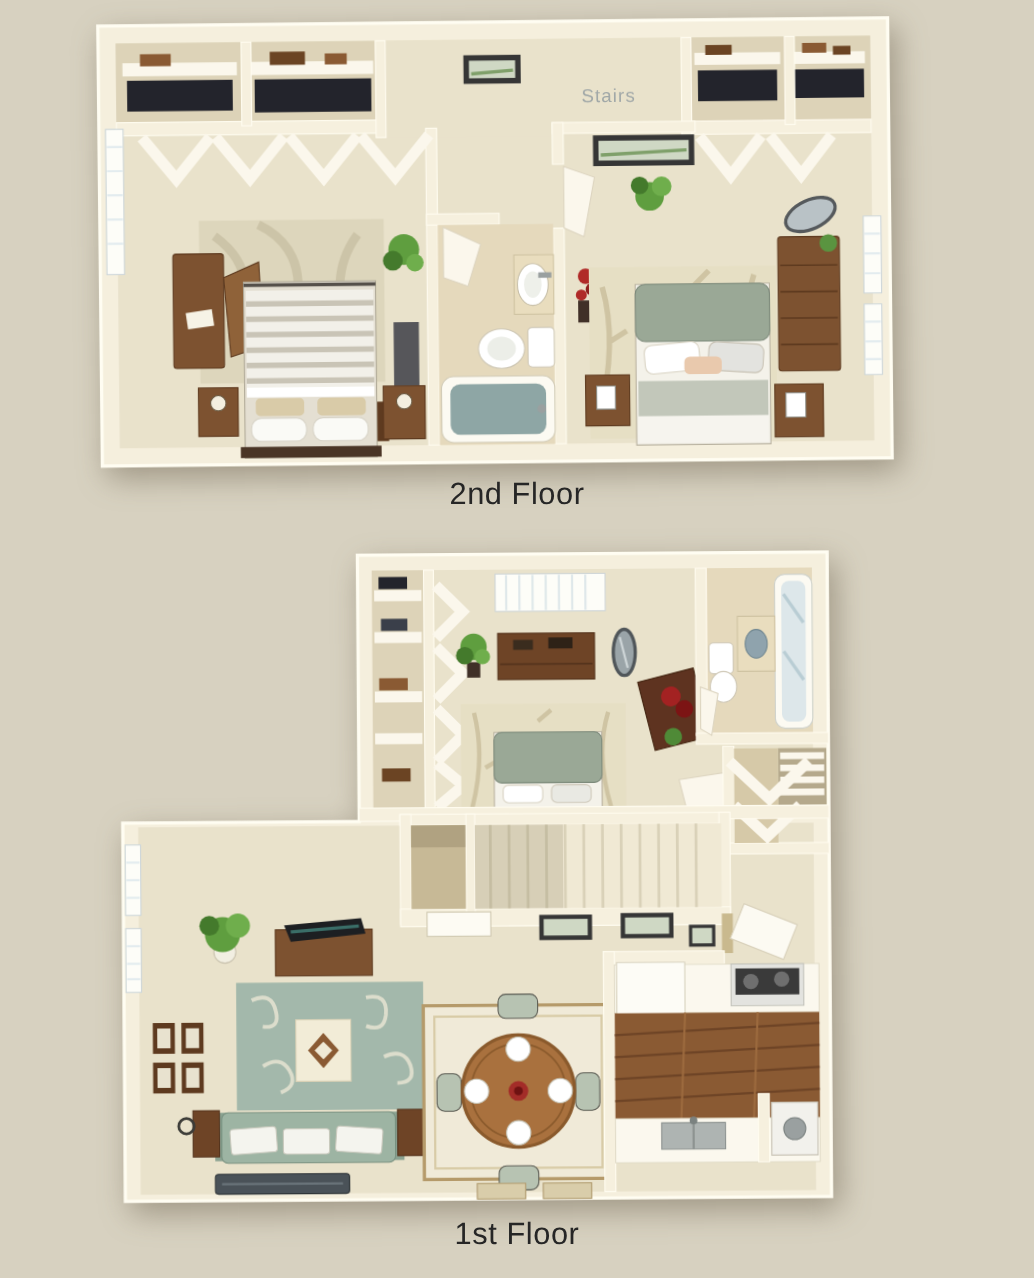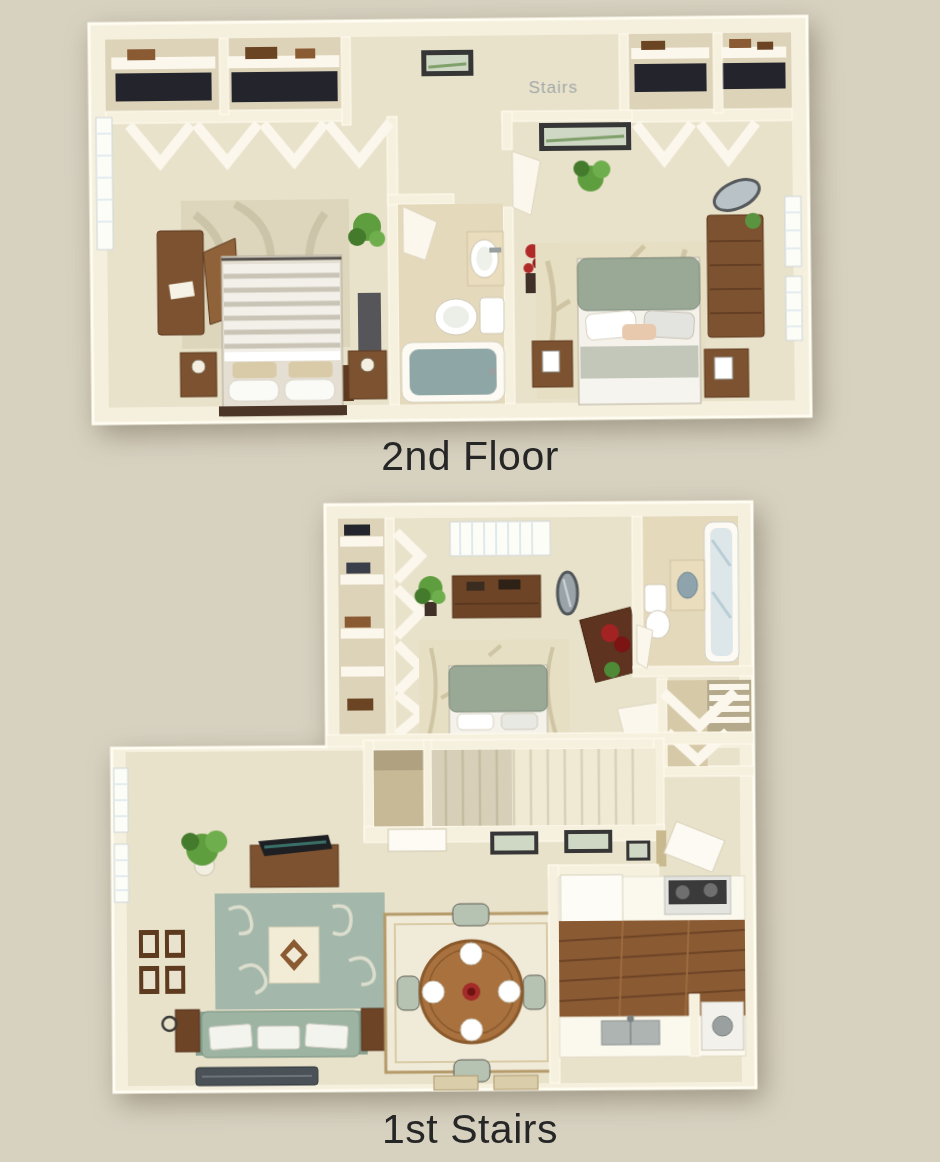--- a/index.html
+++ b/index.html
@@ -2,21 +2,21 @@
 <html><head>
 <meta charset="utf-8">
 <style>
   html,body{margin:0;padding:0;}
   body{width:940px;height:1162px;background:#d7d1c0;position:relative;overflow:hidden;
        font-family:"Liberation Sans",sans-serif;}
   .floor-wrap{position:absolute;filter:drop-shadow(6px 10px 14px rgba(90,80,60,.45));}
   #floor2{left:85px;top:12px;transform:rotate(-0.6deg);}
   #floor1{left:102px;top:498px;transform:rotate(-0.4deg);}
   .floor-label{position:absolute;left:0;width:940px;text-align:center;
-       color:#262626;font-size:41px;letter-spacing:.5px;}
+       color:#262626;font-size:28px;letter-spacing:.5px;}
   #label2{top:433px;}
   #label1{top:1106px;}
   .stairs-text{font-family:"Liberation Sans",sans-serif;font-size:17px;fill:#8e999f;opacity:.8;letter-spacing:1px;}
   .wall{fill:#f6f0de;stroke:#fffcf0;stroke-width:1;}
   .slab{fill:#f5efdd;stroke:#fffdf2;stroke-width:3;}
   .carpet{fill:#e9e2cb;}
   .closetf{fill:#ddd3b8;}
   .tile{fill:#e5d9bc;}
   .chev{stroke:#fbf7ec;stroke-width:10;fill:none;stroke-linejoin:miter;}
   .wood{fill:#7d5230;stroke:#5e3a1f;stroke-width:1;}
@@ -483,13 +483,13 @@
     <g>
       <rect class="wall" x="586" y="498" width="10" height="62"></rect>
       <rect x="598" y="506" width="42" height="48" fill="#f2f1ec" stroke="#c9c4b6"></rect>
       <circle cx="619" cy="530" r="10" fill="#9aa0a0" stroke="#7b8280"></circle>
     </g>
   </g>
 </svg>
 </div>
 
 <div class="floor-label" id="label2">2nd Floor</div>
-<div class="floor-label" id="label1">1st Stairs</div>
+<div class="floor-label" id="label1">1st Floor</div>
 
 </body></html>

